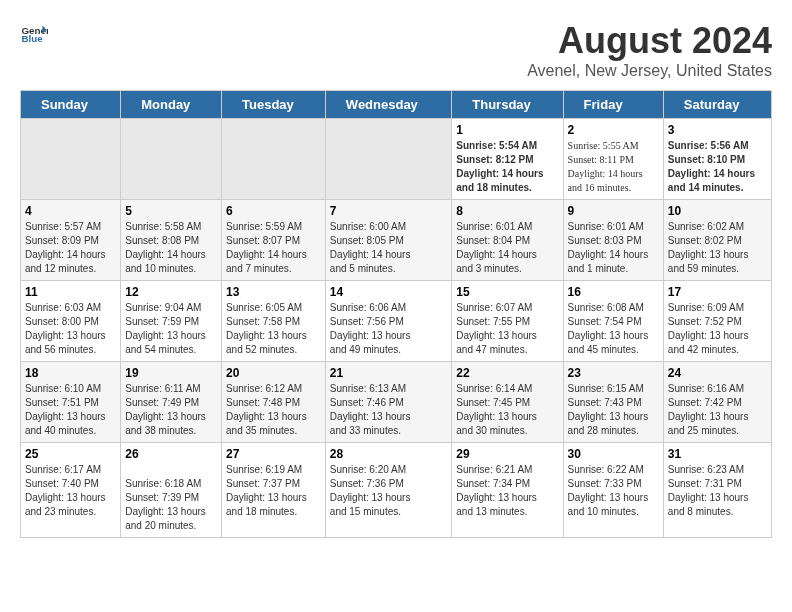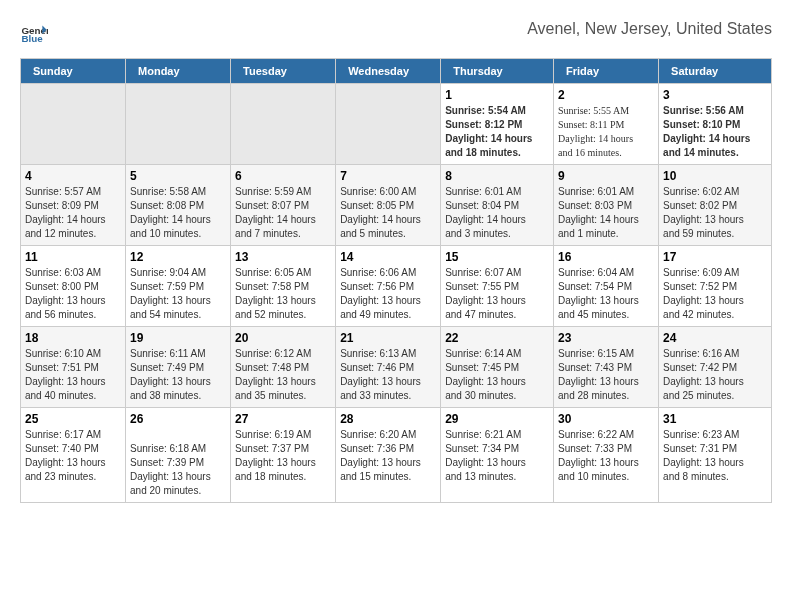--- a/index.html
+++ b/index.html
@@ -38,23 +38,23 @@
       color: #555;
     }
     table {
       width: 100%;
       border-collapse: collapse;
       font-size: 11px;
     }
     thead tr th {
       background-color: #2e6da4;
       color: #fff;
-      padding: 6px 12px;
+      padding: 6px 20px;
       text-align: left;
-      font-size: 11px;
+      font-size: 13px;
       font-weight: bold;
       border: 1px solid #ccc;
     }
     tbody tr td {
       border: 1px solid #ccc;
       padding: 4px;
       vertical-align: top;
       min-height: 80px;
       height: 80px;
     }
@@ -84,20 +84,21 @@
 
 <div class="header">
   <div class="logo">
     <svg class="logo-icon" viewBox="0 0 40 40">
       <text x="2" y="20" font-size="14" font-weight="bold" fill="#333">General</text>
       <path d="M32 8 L38 14 L32 20 Z" fill="#2e6da4"></path>
       <text x="2" y="32" font-size="14" font-weight="bold" fill="#2e6da4">Blue</text>
     </svg>
   </div>
   <div class="title-block">
+    <div class="main-title">August 2024</div>
     <div class="subtitle">Avenel, New Jersey, United States</div>
   </div>
 </div>
 
 <table>
   <thead>
     <tr>
     <th>Sunday</th>
         <th>Monday</th>
         <th>Tuesday</th>
@@ -217,21 +218,21 @@
         </td>
         <td>
           <span class="day-num">15</span>
           <div class="day-info" style="white-space: pre-line;">Sunrise: 6:07 AM
 Sunset: 7:55 PM
 Daylight: 13 hours
 and 47 minutes.</div>
         </td>
         <td>
           <span class="day-num">16</span>
-          <div class="day-info" style="white-space: pre-line;">Sunrise: 6:04 AM
+          <div class="day-info" style="white-space: pre-line;">Sunrise: 6:08 AM
 Sunset: 7:54 PM
 Daylight: 13 hours
 and 45 minutes.</div>
         </td>
         <td>
           <span class="day-num">17</span>
           <div class="day-info" style="white-space: pre-line;">Sunrise: 6:09 AM
 Sunset: 7:52 PM
 Daylight: 13 hours
 and 42 minutes.</div>

